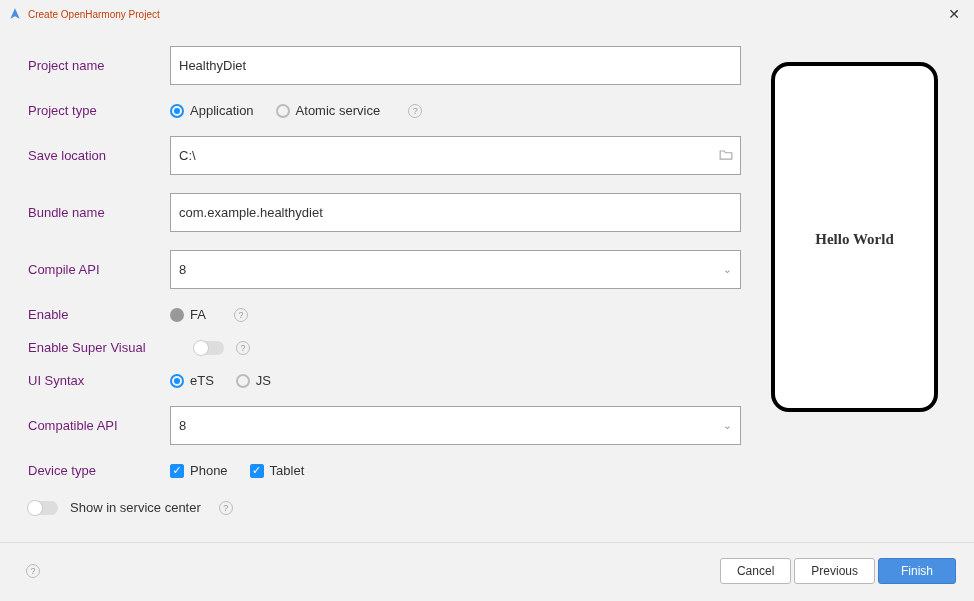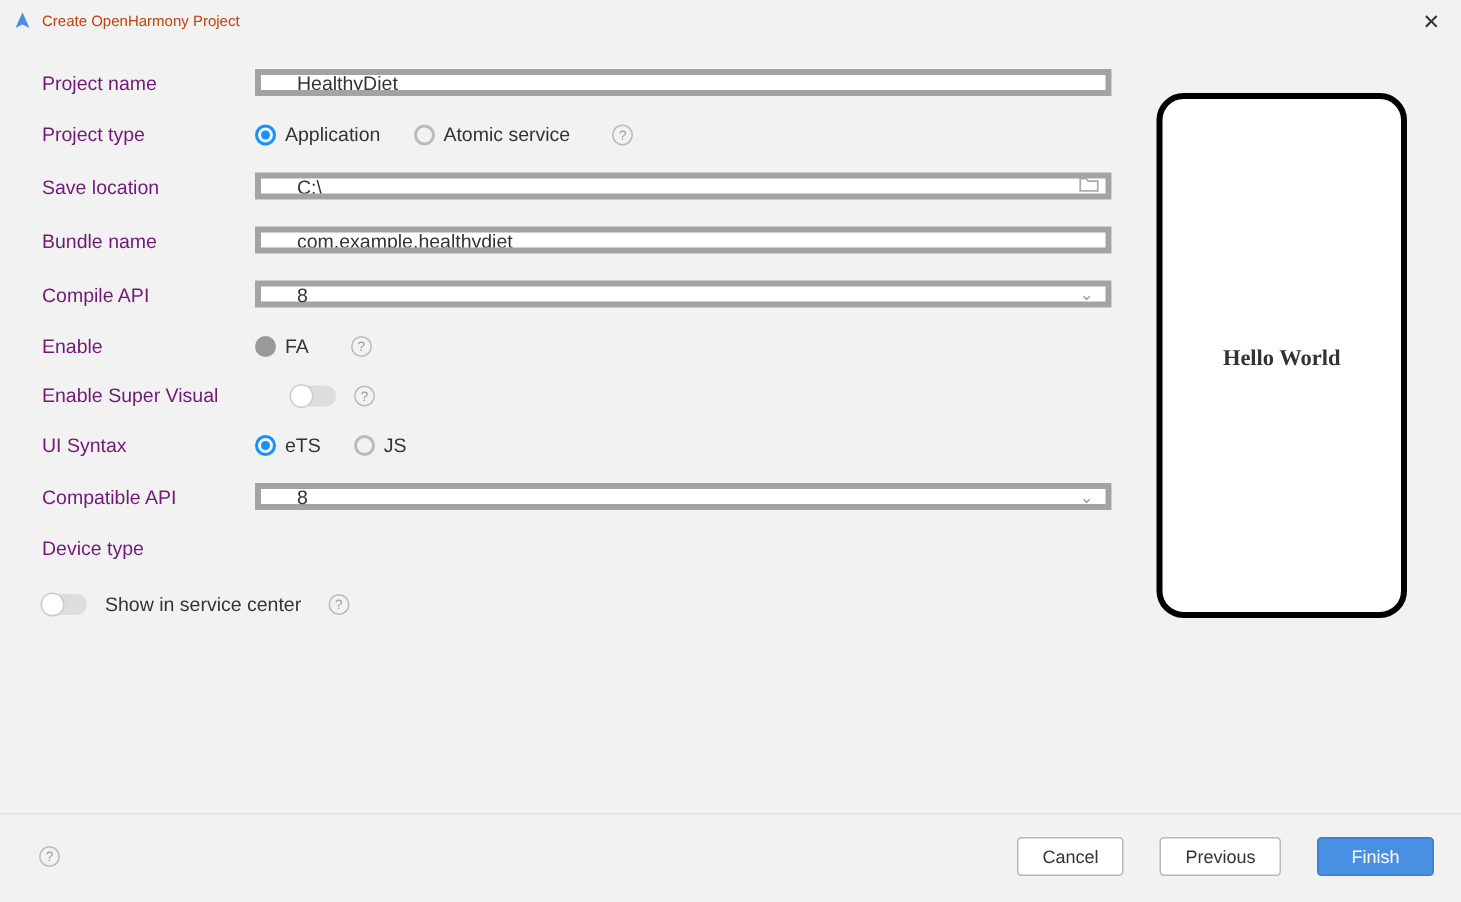--- a/index.html
+++ b/index.html
@@ -9,22 +9,22 @@
   .titlebar .title { font-size: 10px; color: #c2410c; flex: 1; }
   .titlebar .close { font-size: 14px; color: #333; padding: 0 4px; cursor: pointer; }
   .content { padding: 18px 28px 8px 28px; background: #f2f2f2; display: flex; gap: 30px; height: 514px; }
   .form-area { flex: 1; }
   .page-title { font-size: 16px; color: #555; margin-bottom: 20px; }
   .row { display: flex; align-items: center; margin-bottom: 18px; }
   .row.tight { margin-bottom: 14px; }
   .label { width: 142px; font-size: 13px; color: #701a75; }
   .field { flex: 1; }
   input.text-input, .select-box {
-    width: 100%; height: 18px; border: 4px solid #a3a3a3; background: #fff;
-    padding: 0 24px; font-size: 13px; color: #333; outline: none;
+    width: 100%; height: 39px; border: 1px solid #a3a3a3; background: #fff;
+    padding: 0 8px; font-size: 13px; color: #333; outline: none;
   }
   .select-box { display: flex; align-items: center; justify-content: space-between; padding-right: 8px; cursor: pointer; }
   .select-box .chevron { color: #999; font-size: 11px; }
   .input-with-icon { position: relative; }
   .input-with-icon .trailing-icon { position: absolute; right: 8px; top: 50%; transform: translateY(-50%); color: #aaa; }
   .radio-group, .check-group { display: flex; align-items: center; gap: 22px; }
   .radio, .check { display: flex; align-items: center; gap: 6px; cursor: pointer; }
   .radio-circle { width: 14px; height: 14px; border-radius: 50%; border: 2px solid #bbb; display: inline-flex; align-items: center; justify-content: center; }
   .radio-circle.selected { border-color: #1890ff; }
   .radio-circle.selected::after { content: ""; width: 6px; height: 6px; background: #1890ff; border-radius: 50%; }
@@ -42,21 +42,21 @@
   .phone-frame {
     width: 167px; height: 350px; border: 4px solid #000; border-radius: 18px;
     background: #fff; display: flex; align-items: flex-start; justify-content: center;
   }
   .phone-content { margin-top: 165px; font-family: "Times New Roman", serif; font-size: 15px; font-weight: bold; }
   .footer { border-top: 1px solid #ddd; padding: 10px 18px; display: flex; align-items: center; background: #f2f2f2; height: 56px; }
   .footer .help-icon { margin-left: 8px; }
   .footer .spacer { flex: 1; }
   .footer .btn {
     height: 26px; padding: 0 16px; border: 1px solid #b8b8b8; background: #fff;
-    font-size: 12px; color: #333; border-radius: 3px; margin-left: 24px; cursor: pointer;
+    font-size: 12px; color: #333; border-radius: 3px; margin-left: 3px; cursor: pointer;
     display: inline-flex; align-items: center; justify-content: center;
   }
   .footer .btn.primary { background: #4a90e2; border-color: #3b7fcc; color: #fff; padding: 0 22px; }
 </style>
 </head>
 <body>
 
 <div class="titlebar">
   <span class="logo">
     <svg width="14" height="14" viewBox="0 0 24 24">
@@ -157,20 +157,30 @@
       <div class="field">
         <div class="select-box">
           <span>8</span>
           <span class="chevron">⌄</span>
         </div>
       </div>
     </div>
 
     <div class="row tight">
       <div class="label">Device type</div>
+      <div class="field check-group">
+        <span class="check">
+          <span class="checkbox checked"></span>
+          <span>Phone</span>
+        </span>
+        <span class="check">
+          <span class="checkbox checked"></span>
+          <span>Tablet</span>
+        </span>
+      </div>
     </div>
 
     <div class="service-center-row">
       <span class="toggle">
           <span class="knob"></span>
         </span>
       <span>Show in service center</span>
       <span class="help-icon">?</span>
     </div>
   </div>

